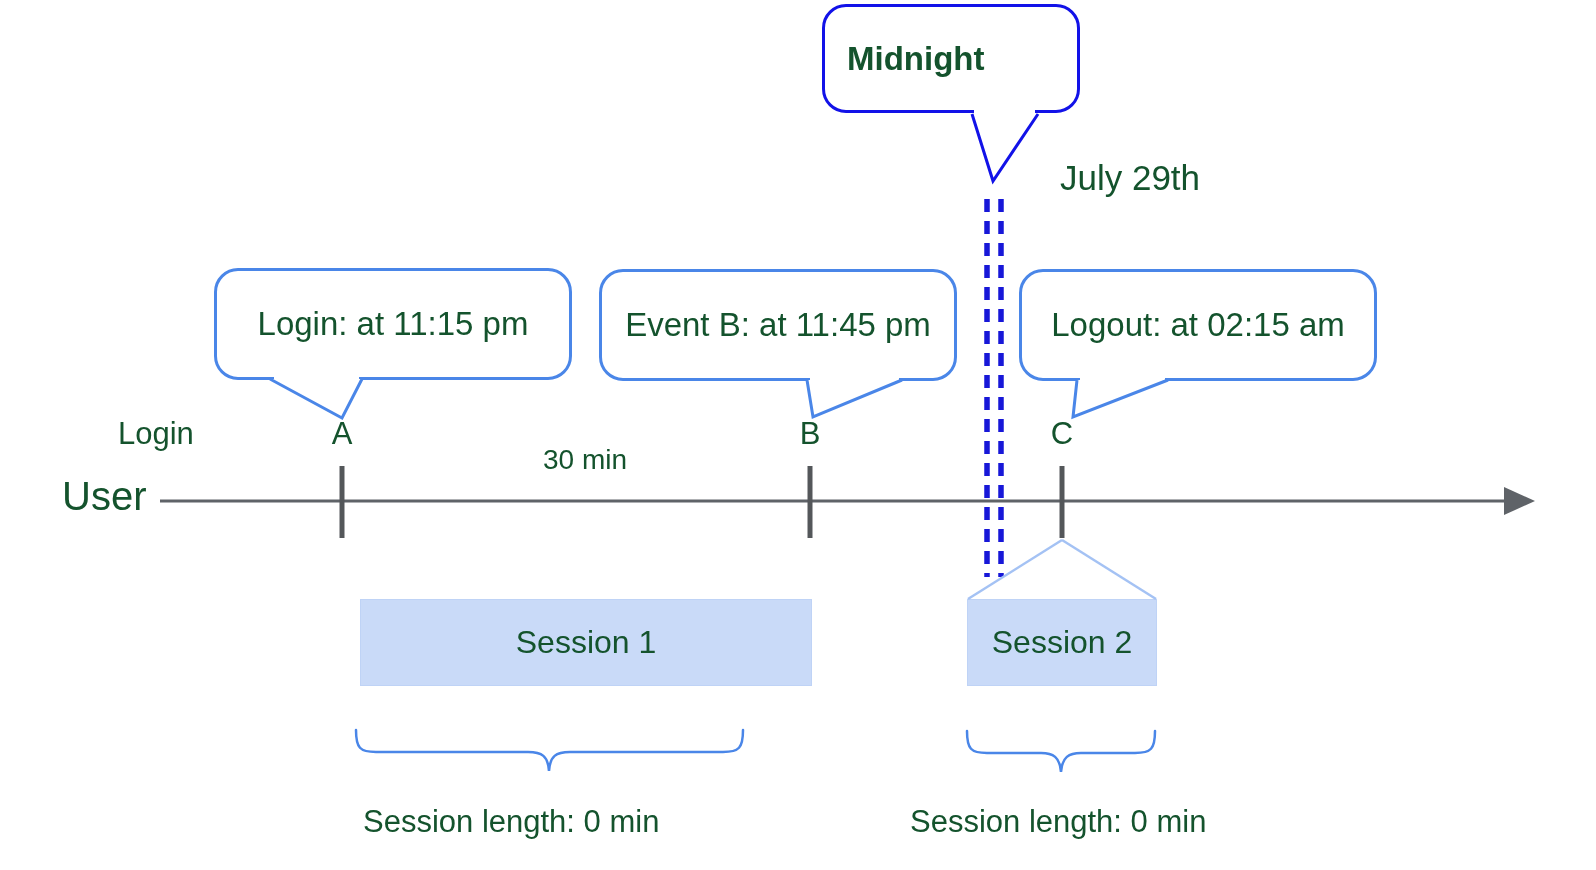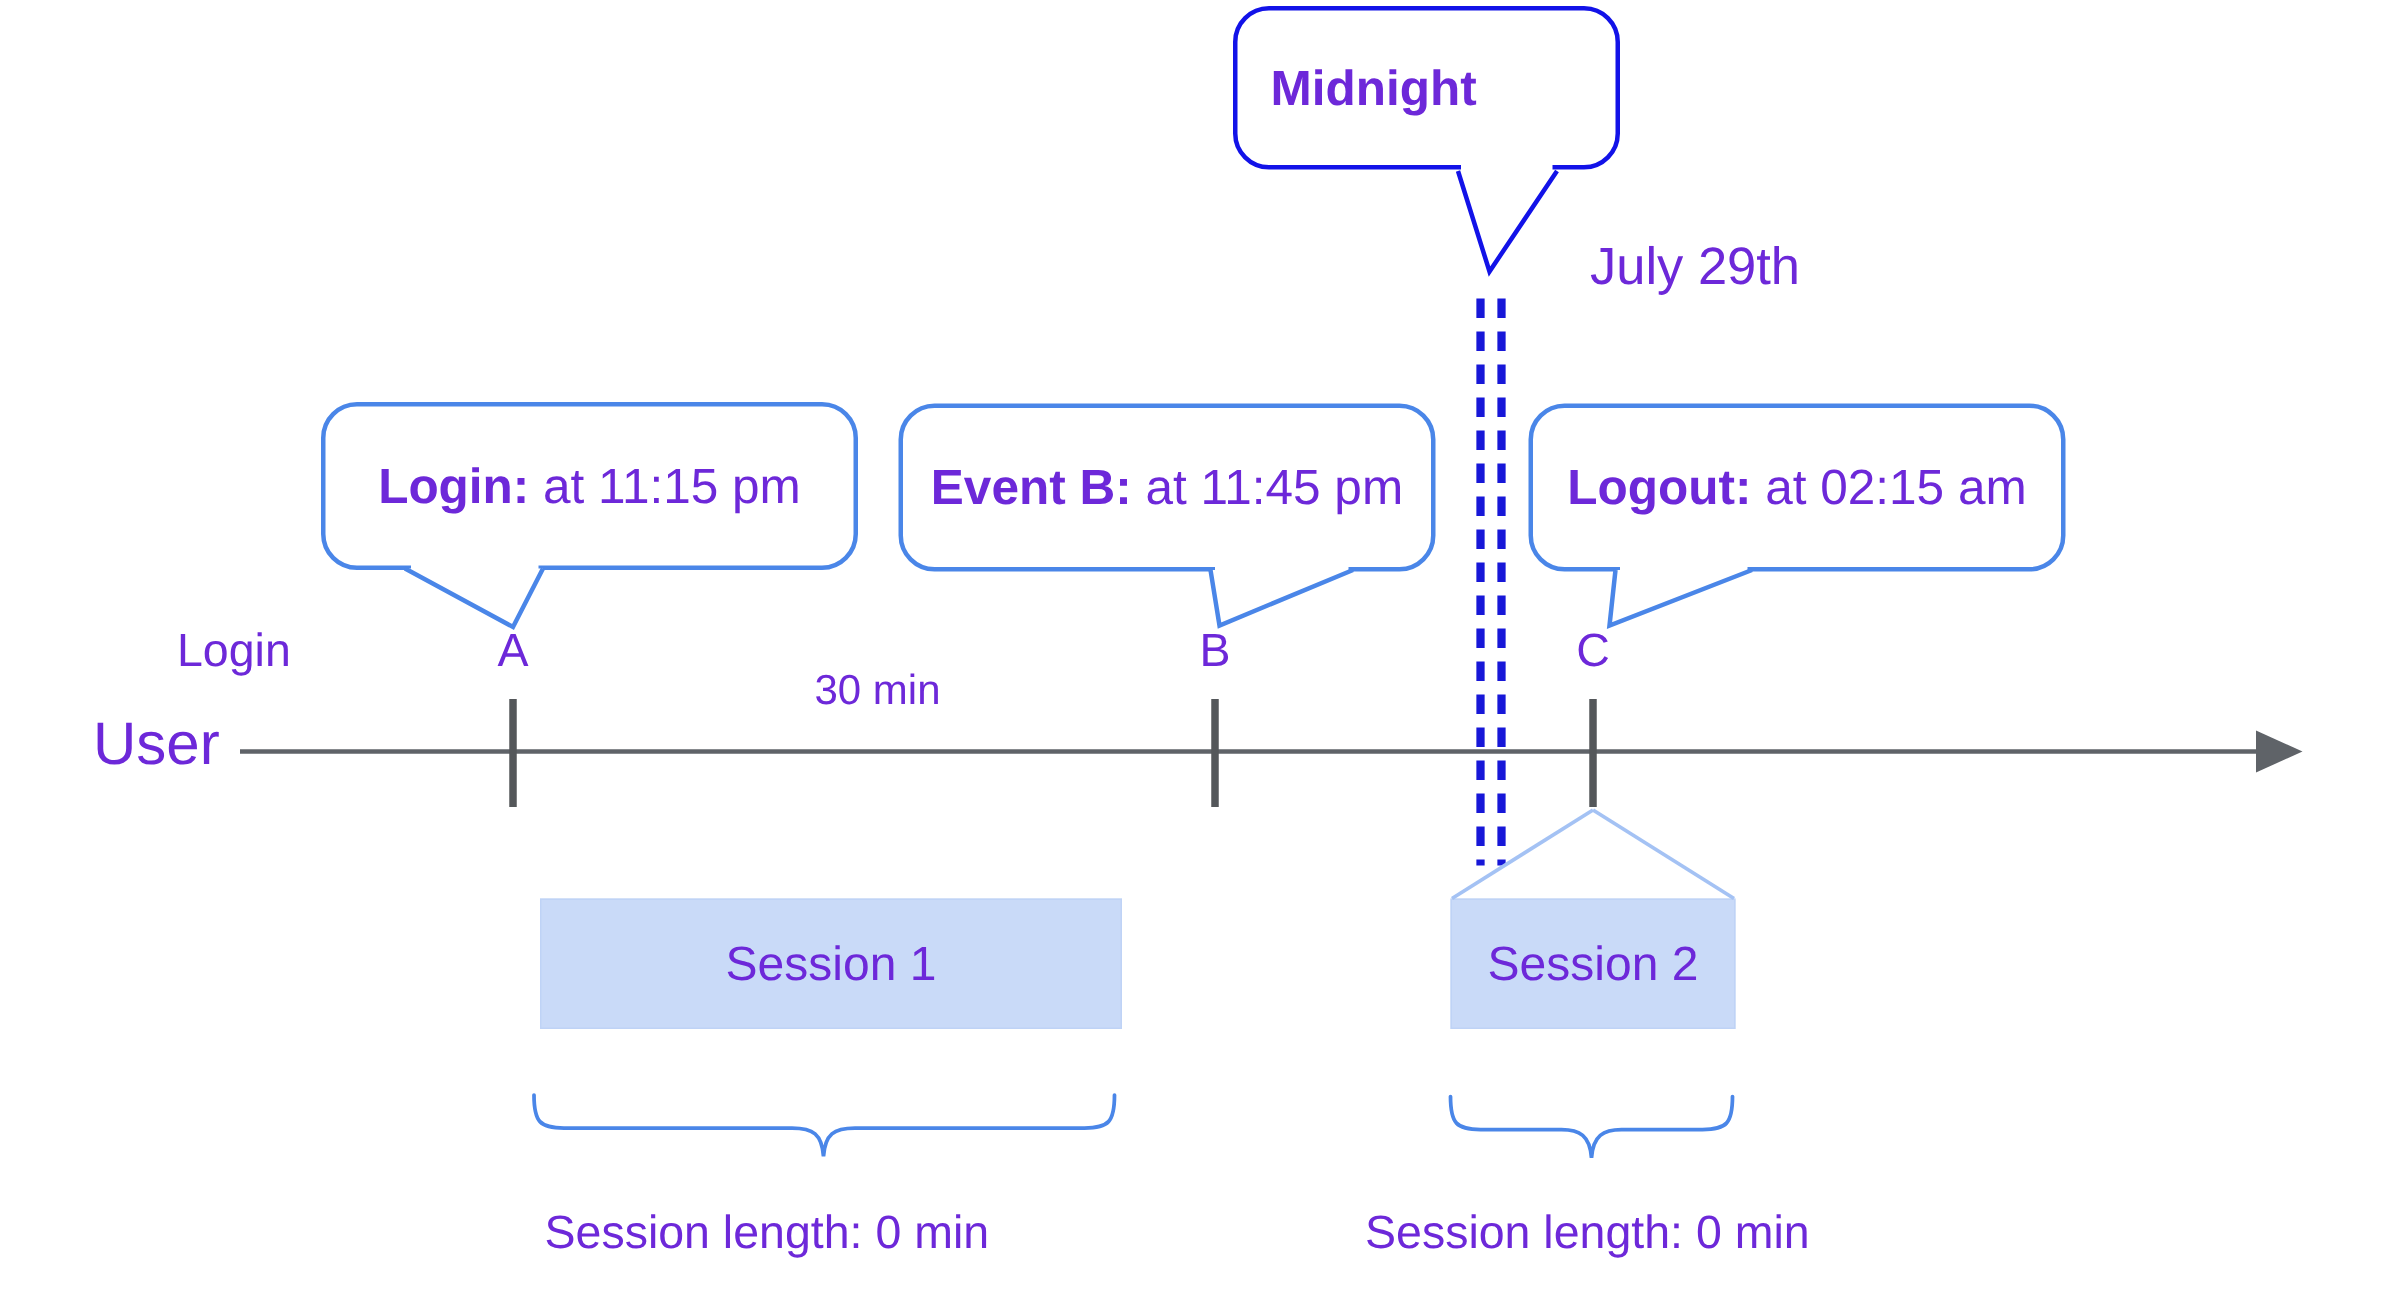--- a/index.html
+++ b/index.html
@@ -1,36 +1,36 @@
 <!DOCTYPE html>
 <html><head>
 <meta charset="utf-8">
 <style>
   html,body{margin:0;padding:0;background:#ffffff;}
   .canvas{
     position:relative;
     width:1596px;height:870px;
     background:#ffffff;
     font-family:"Liberation Sans", sans-serif;
-    color:#6d28d9;
+    color:#14532d;
     overflow:hidden;
   }
   .centerx{transform:translateX(-50%);}
   
   .bubble{
     position:absolute;
     background:#ffffff;
     border:3px solid #4a86e8;
     border-radius:24px;
     display:flex;align-items:center;justify-content:center;
     font-size:33px;
     white-space:nowrap;
     box-sizing:border-box;
   }
-  .bubble b{font-weight:bold;}
+  .bubble b{font-weight:normal;}
   .bubble.dark{
     border-color:#1212e8;
     justify-content:flex-start;
     padding-left:22px;
     font-weight:bold;
   }
   
   .session-box{
     position:absolute;
     background:#c9daf8;
@@ -62,21 +62,21 @@
   </div>
 
   <div class="bubble" style="left:599px;top:269px;width:358px;height:112px;">
     <span><b>Event B:</b><span> at 11:45 pm</span></span>
   </div>
 
   <div class="bubble" style="left:1019px;top:269px;width:358px;height:112px;">
     <span><b>Logout:</b><span> at 02:15 am</span></span>
   </div>
 
-  <div class="session-box" style="left:360px;top:599px;width:388px;height:87px;text-align:right;">
+  <div class="session-box" style="left:360px;top:599px;width:452px;height:87px;text-align:right;">
     <span>Session 1</span>
   </div>
   <div class="session-box" style="left:967px;top:599px;width:190px;height:87px;">
     <span>Session 2</span>
   </div>
 
   <svg class="overlay" width="1596" height="870" viewBox="0 0 1596 870">
 
     <line x1="987" y1="199" x2="987" y2="577" stroke="#1717d8" stroke-width="5.5" stroke-dasharray="13 9"></line>
     <line x1="1001" y1="199" x2="1001" y2="577" stroke="#1717d8" stroke-width="5.5" stroke-dasharray="13 9"></line>

